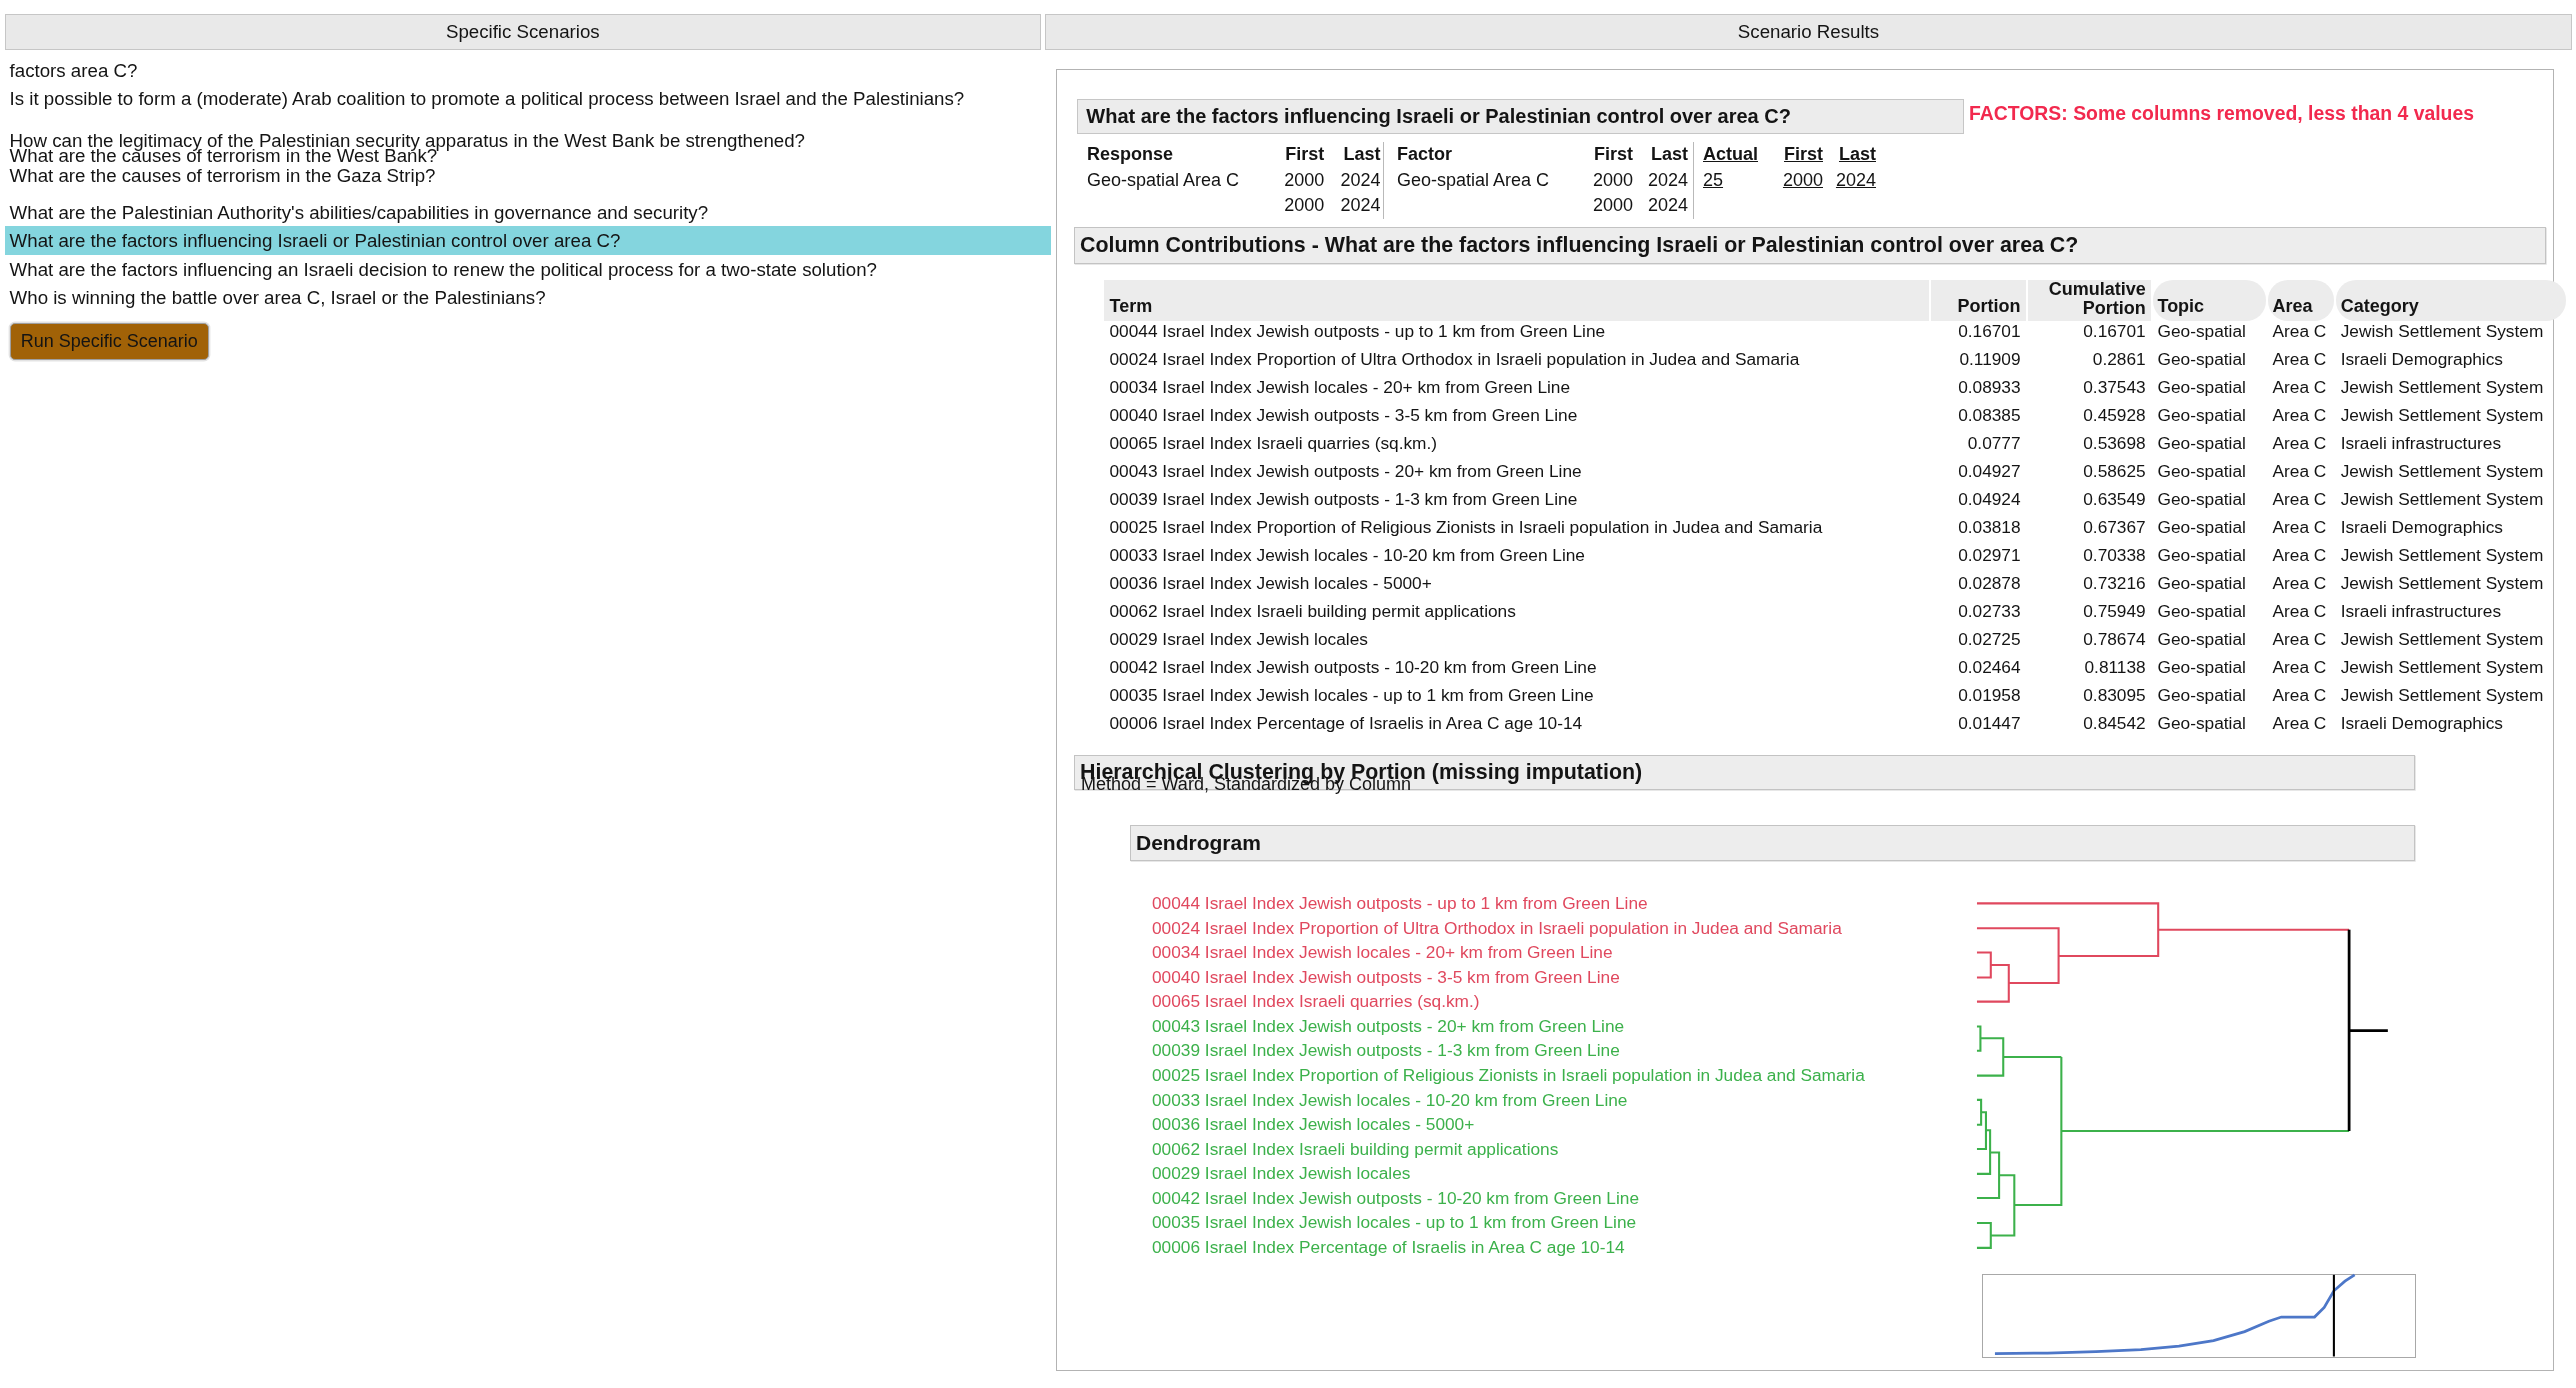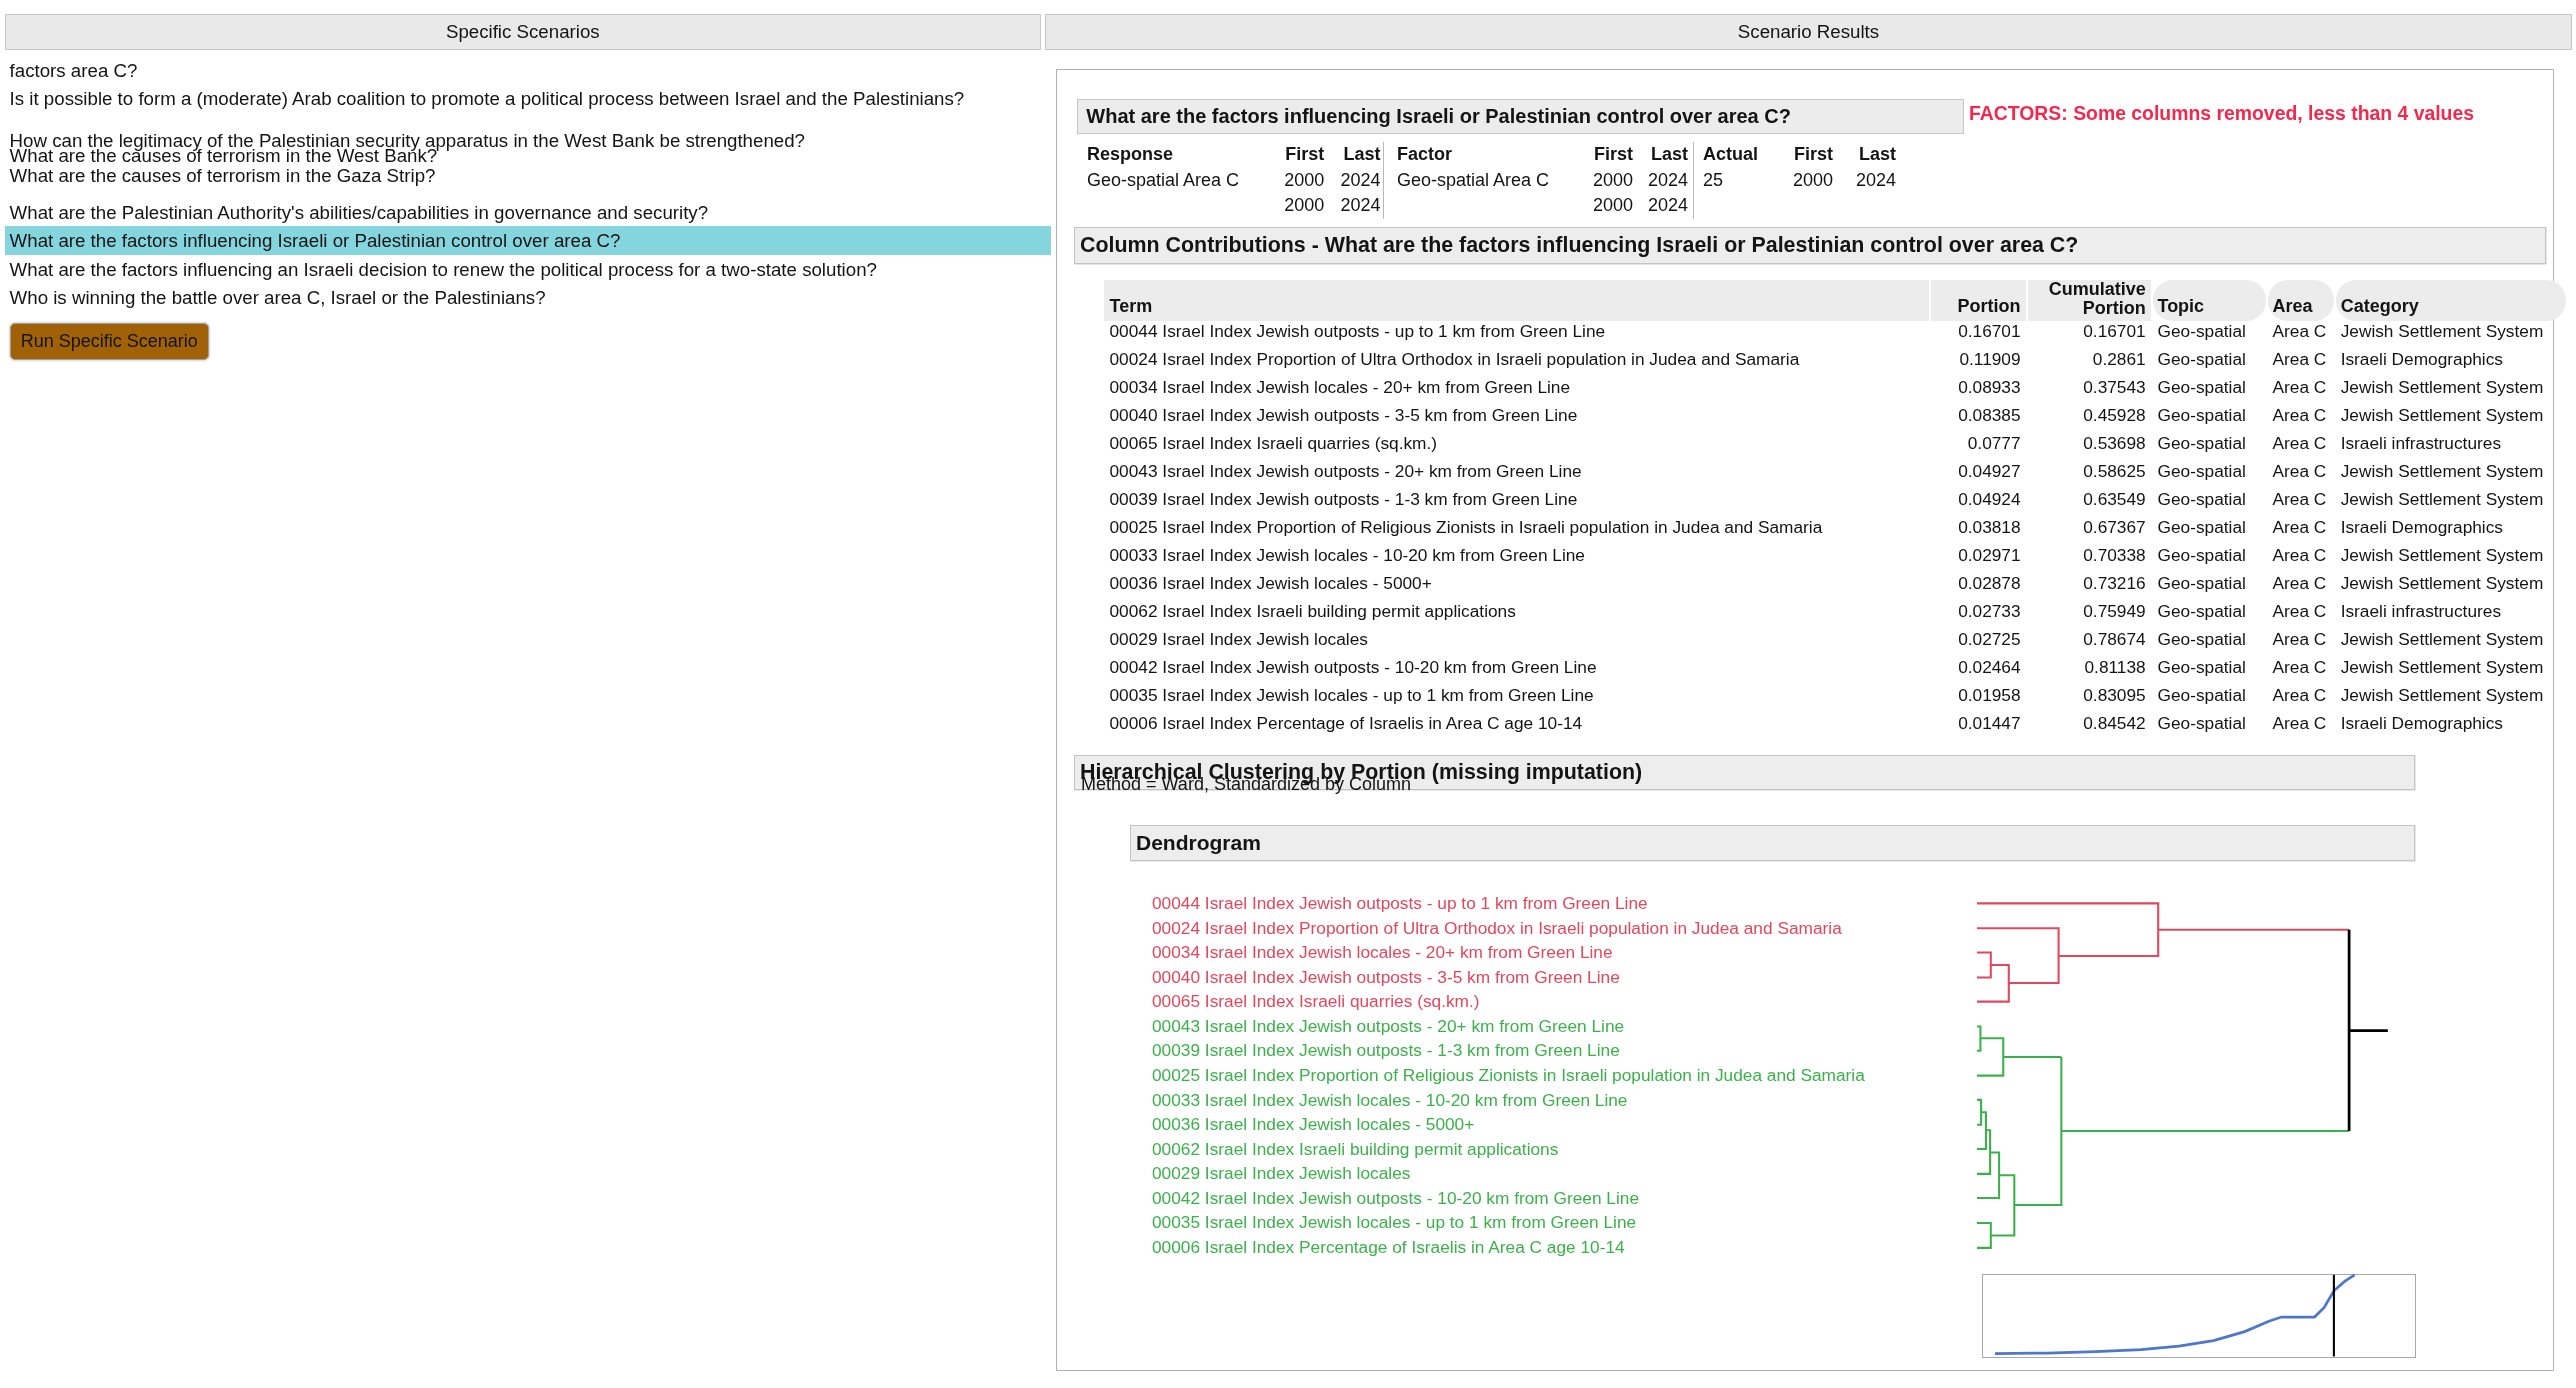--- a/index.html
+++ b/index.html
@@ -28,21 +28,21 @@
                    border:1.4px solid #c6c6c6;box-sizing:border-box;font-weight:bold;font-size:20px;
                    line-height:32px;padding-left:8.3px;white-space:nowrap;overflow:hidden;}
   #warning-text{position:absolute;left:1969px;top:102px;font-size:19.4px;font-weight:bold;white-space:nowrap;}
 
   
   .sum-group{position:absolute;top:142px;display:grid;grid-auto-rows:25.6px;font-size:18px;align-items:center;}
   .sum-group .h{font-weight:bold;}
   .sum-group .r{text-align:right;}
   #sum-response{left:1087px;grid-template-columns:181px 48px 48px;column-gap:8.3px;}
   #sum-factor{left:1397px;grid-template-columns:181px 48px 48px;column-gap:7px;}
-  #sum-actual{left:1703px;grid-template-columns:66px 47px 46px;column-gap:17px;}
+  #sum-actual{left:1703px;grid-template-columns:66px 47px 46px;column-gap:7px;text-decoration:underline;}
   .sum-sep{position:absolute;top:142px;height:77px;width:1.4px;background:#b9b9b9;}
   #sum-sep1{left:1383px;}
   #sum-sep2{left:1693px;}
 
   .band{position:absolute;background:#ededed;border:1.4px solid #c3c3c3;box-sizing:border-box;
         display:flex;align-items:center;font-weight:bold;font-size:21.4px;padding-left:5px;white-space:nowrap;
         box-shadow:0.7px 0.7px 0 #dddddd;}
   #contrib-band{left:1074px;top:227px;width:1472px;height:37px;}
   #cluster-band{left:1074px;top:755px;width:1341px;height:35px;}
   #dendro-band{left:1130px;top:825px;width:1285px;height:36px;font-size:21px;}

